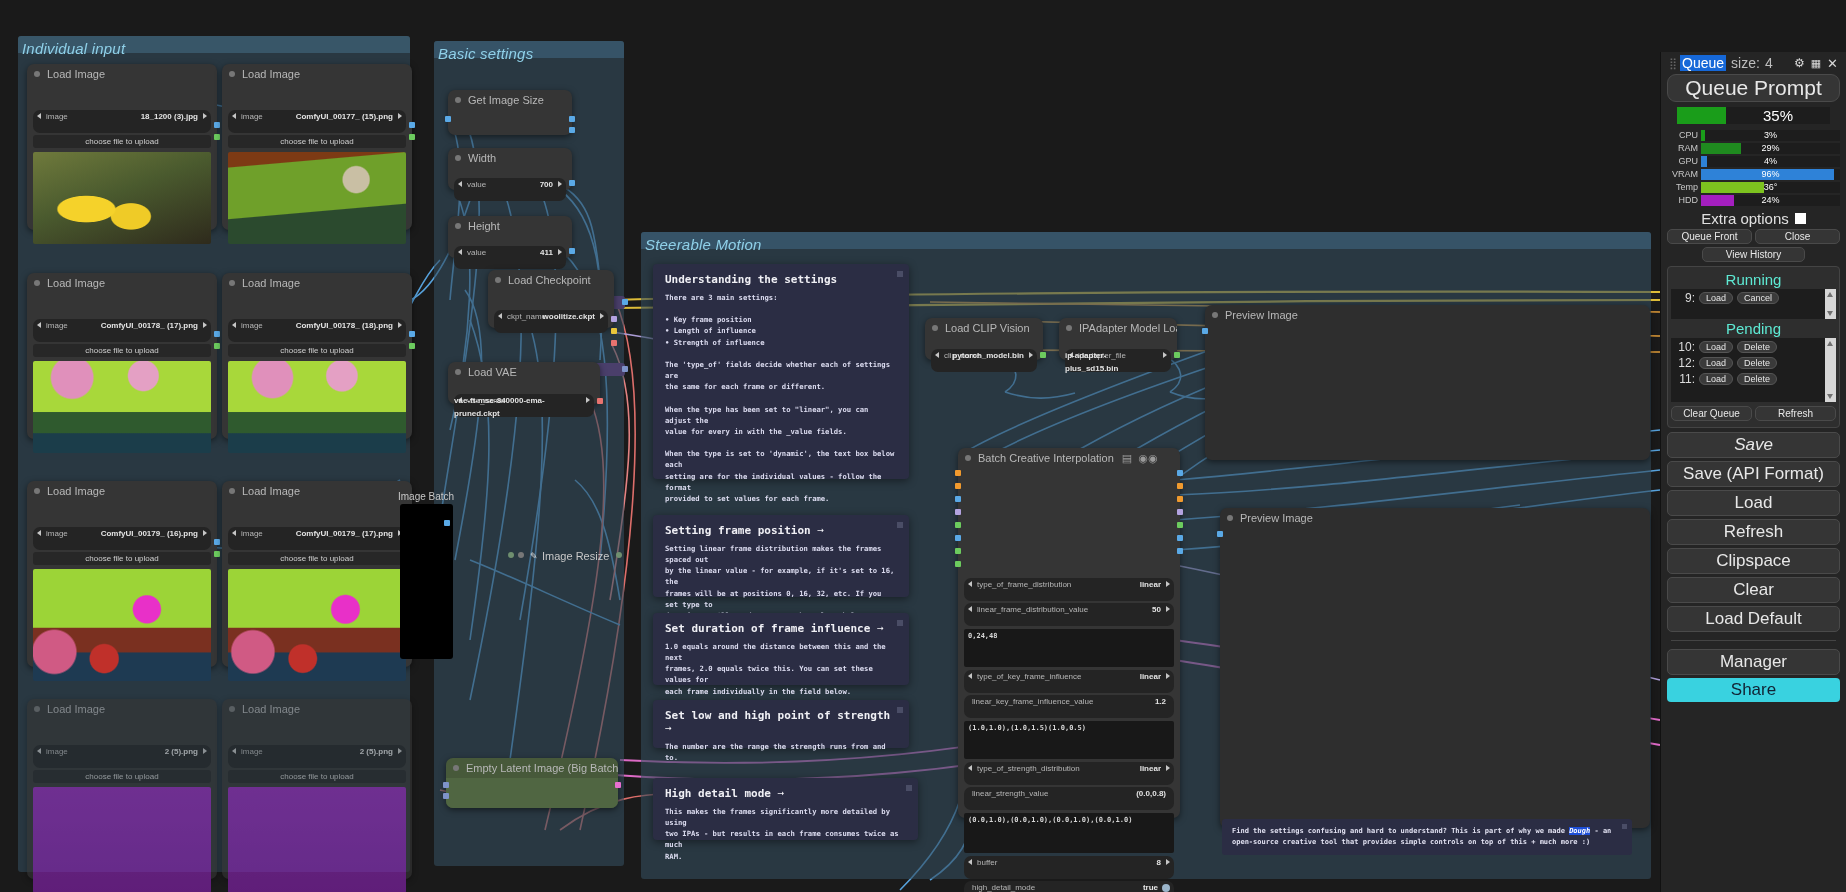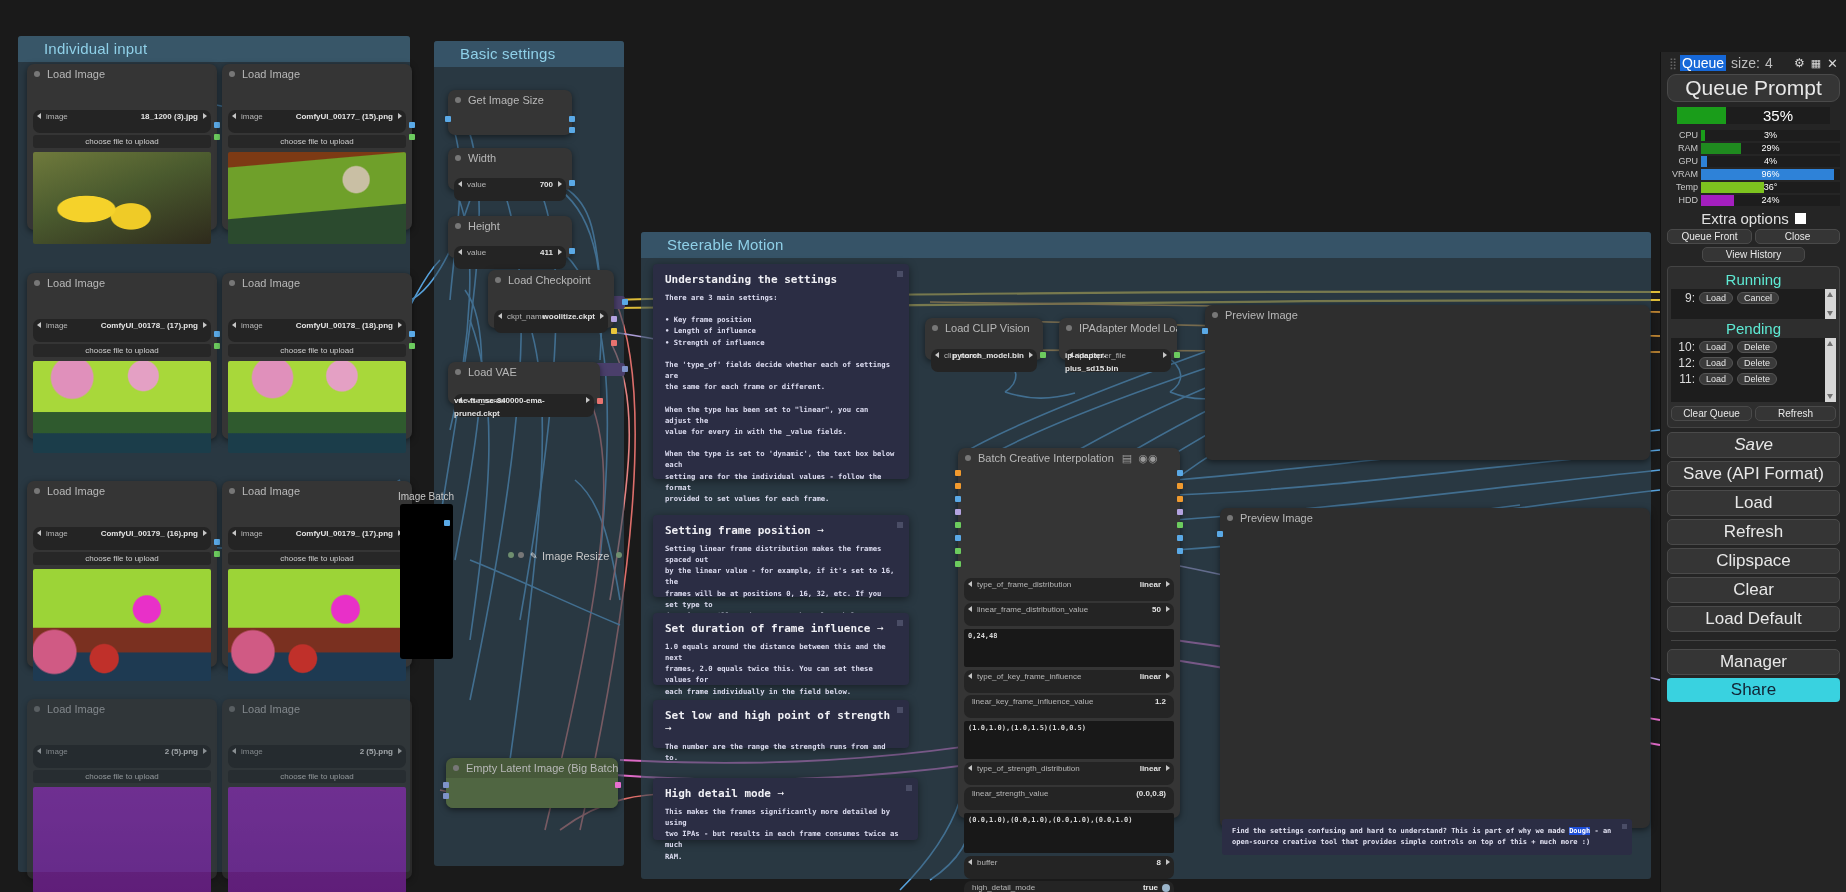--- a/index.html
+++ b/index.html
@@ -7,23 +7,23 @@
     width: 1846px; height: 892px;
     background: #1a1a1a;
     font-family: "Liberation Sans", sans-serif;
     overflow: hidden;
   }
   #canvas { position: relative; width: 1846px; height: 892px; background: #1a1a1a; overflow: hidden; }
 
   
   .group { position: absolute; background: rgba(52,77,94,0.60); border-radius: 3px; }
   .group-title {
-    height: 26px; line-height: 26px; padding-left: 26px;
+    height: 17px; line-height: 26px; padding-left: 4px;
     font-size: 15px; color: #8fd0e8; background: rgba(61,96,117,0.75);
-    border-radius: 3px 3px 0 0; letter-spacing: .2px;
+    border-radius: 3px 3px 0 0; letter-spacing: .2px; font-style: italic;
   }
   .group.sm .group-title { background: rgba(58,90,112,0.8); }
 
   
   .node { position: absolute; background: #353535; border-radius: 7px; box-shadow: 0 2px 6px rgba(0,0,0,.5); }
   .node-title {
     height: 20px; line-height: 20px; padding-left: 20px;
     font-size: 11px; color: #b8b8b8; white-space: nowrap; overflow: hidden;
     position: relative;
   }
@@ -110,21 +110,21 @@
 
   
   .note { position: absolute; background: #2b2d44; border-radius: 4px; box-shadow: 0 2px 8px rgba(0,0,0,.45); }
   .note-h { font-family: "DejaVu Sans Mono", monospace; font-weight: bold; color: #f0f0f5; font-size: 11px; padding: 9px 12px 4px; }
   .note-b { font-family: "DejaVu Sans Mono", monospace; color: #dcdcf0; font-size: 7.2px; line-height: 1.55; padding: 2px 12px 9px; white-space: pre-wrap; font-weight: bold; }
   .note .collapse { position: absolute; right: 6px; top: 7px; width: 6px; height: 6px; background: #4a4d66; }
 
   
   .foot-note { position: absolute; background: #2b2d44; border-radius: 3px; padding: 7px 10px;
     font-family: "DejaVu Sans Mono", monospace; font-size: 7px; font-weight: bold; color: #e2e2f2; line-height: 1.6; }
-  .foot-note .hl { background: #1d4ed8; color: #fff; }
+  .foot-note .hl { background: #1d4ed8; color: #fff; font-style: italic; }
 
   svg.links { position: absolute; left: 0; top: 0; width: 1846px; height: 892px; pointer-events: none; }
 </style>
 </head>
 <body>
 
 <div id="canvas">
 
   <svg class="links" xmlns="http://www.w3.org/2000/svg">
     <g fill="none" stroke-width="1.6" opacity="0.95">

